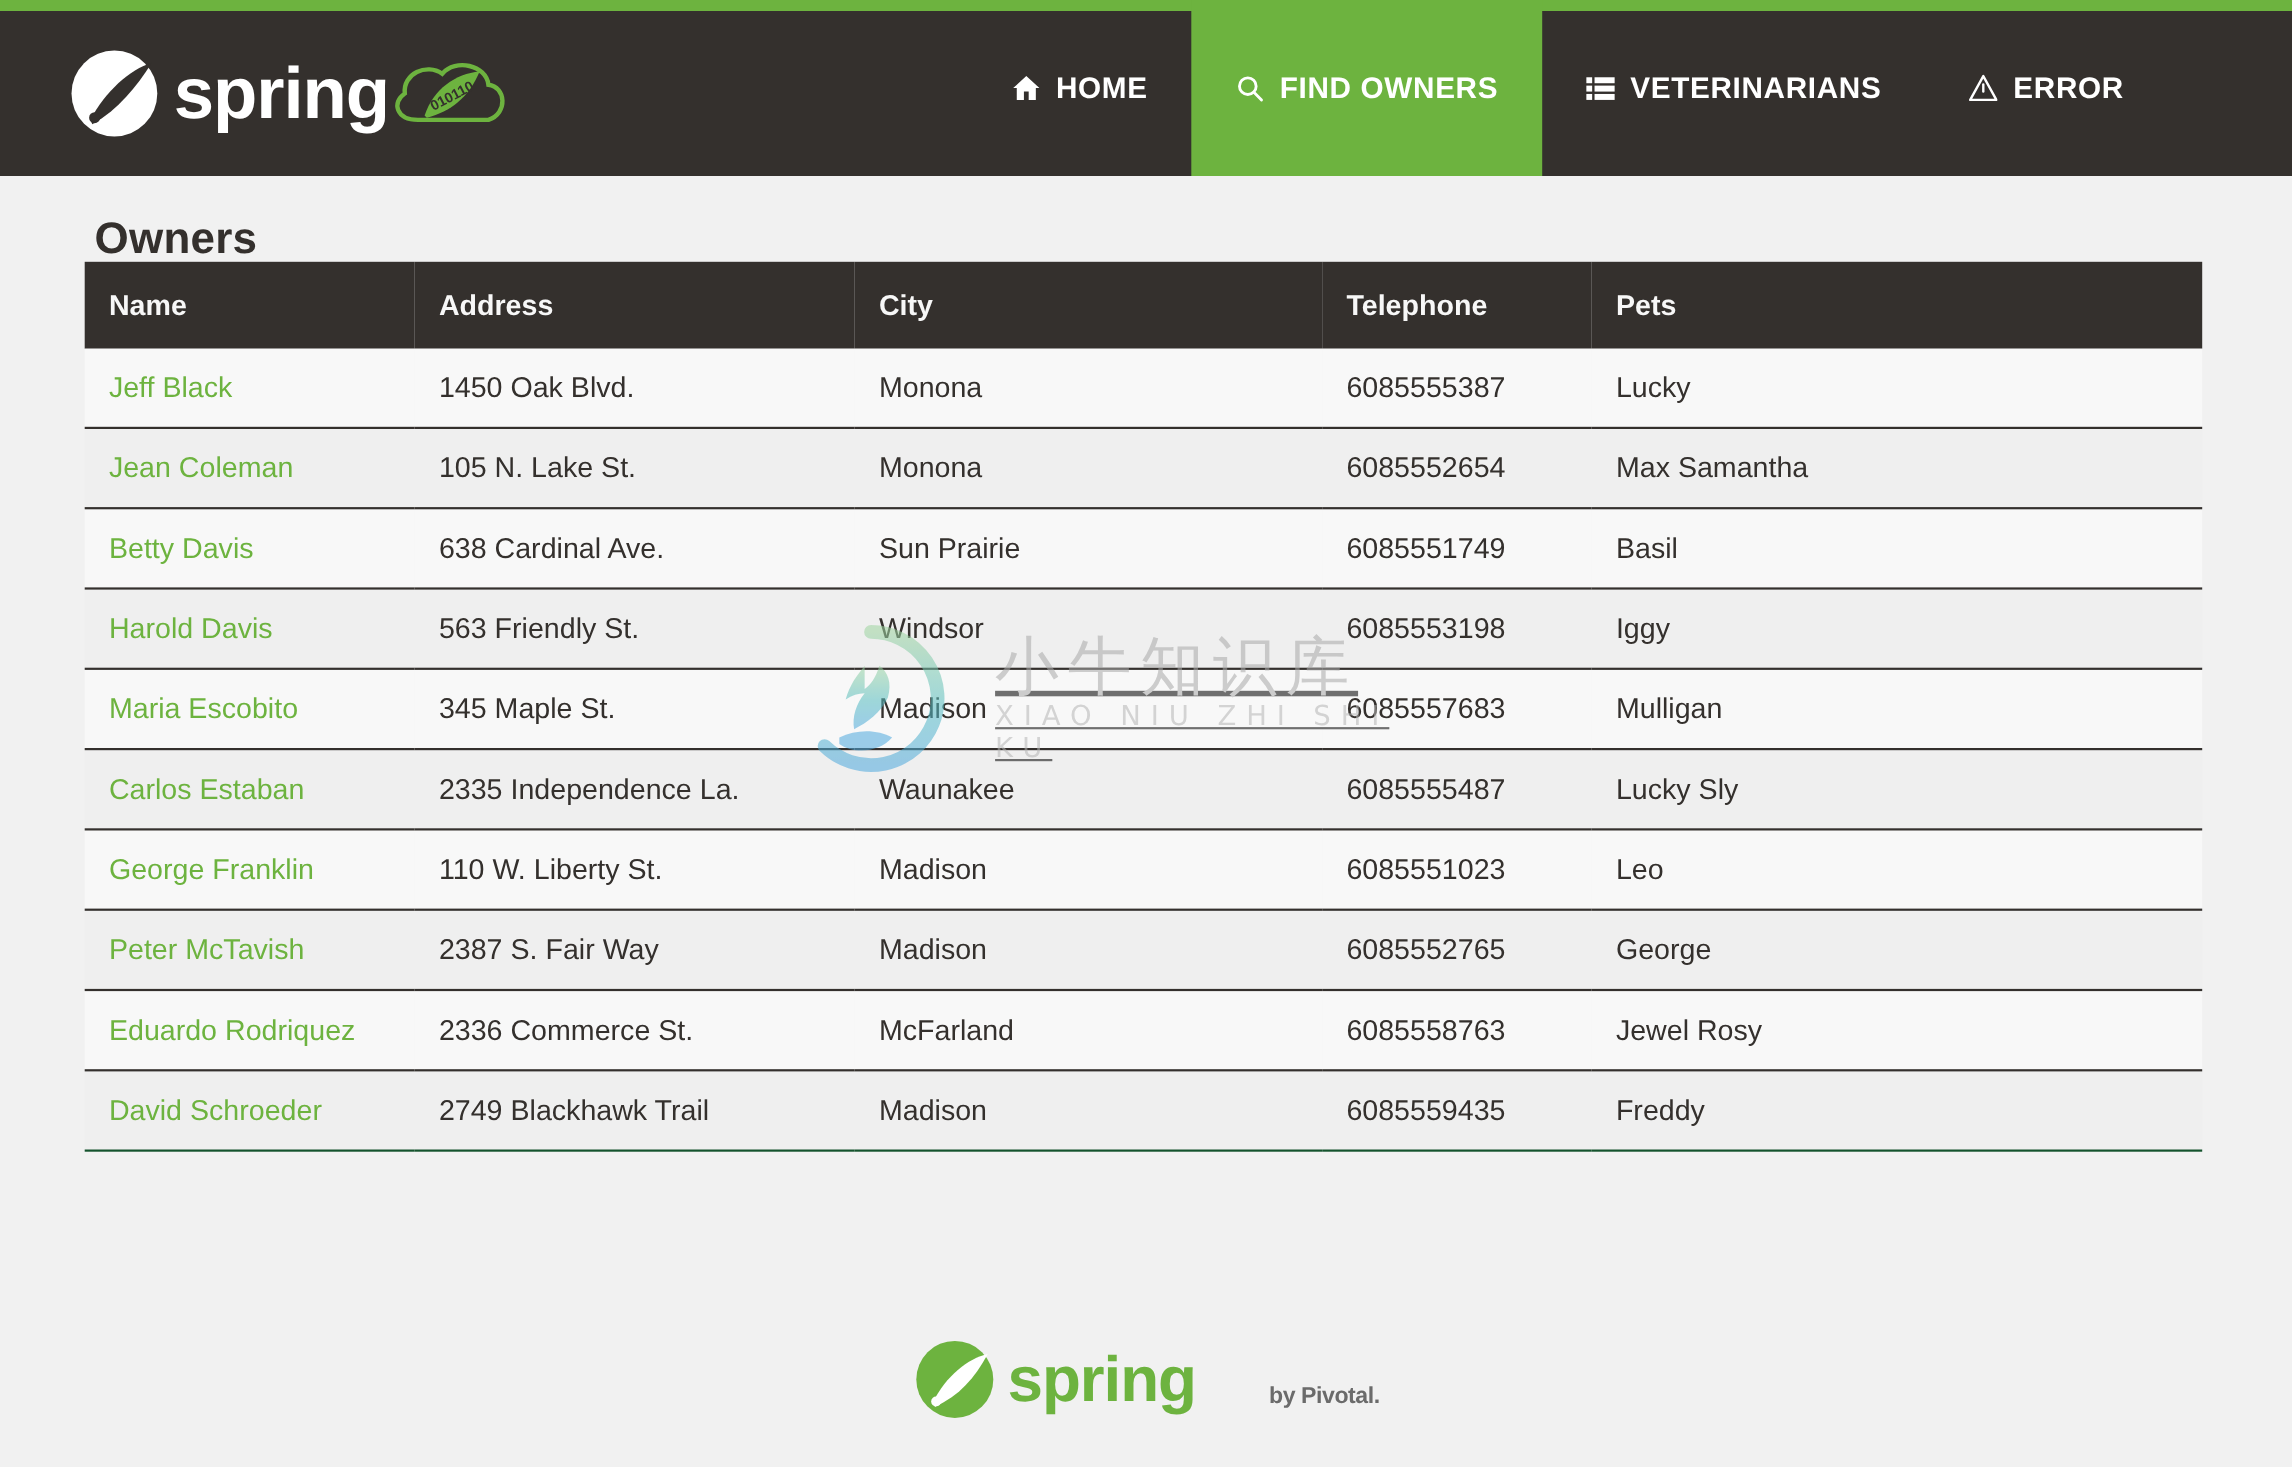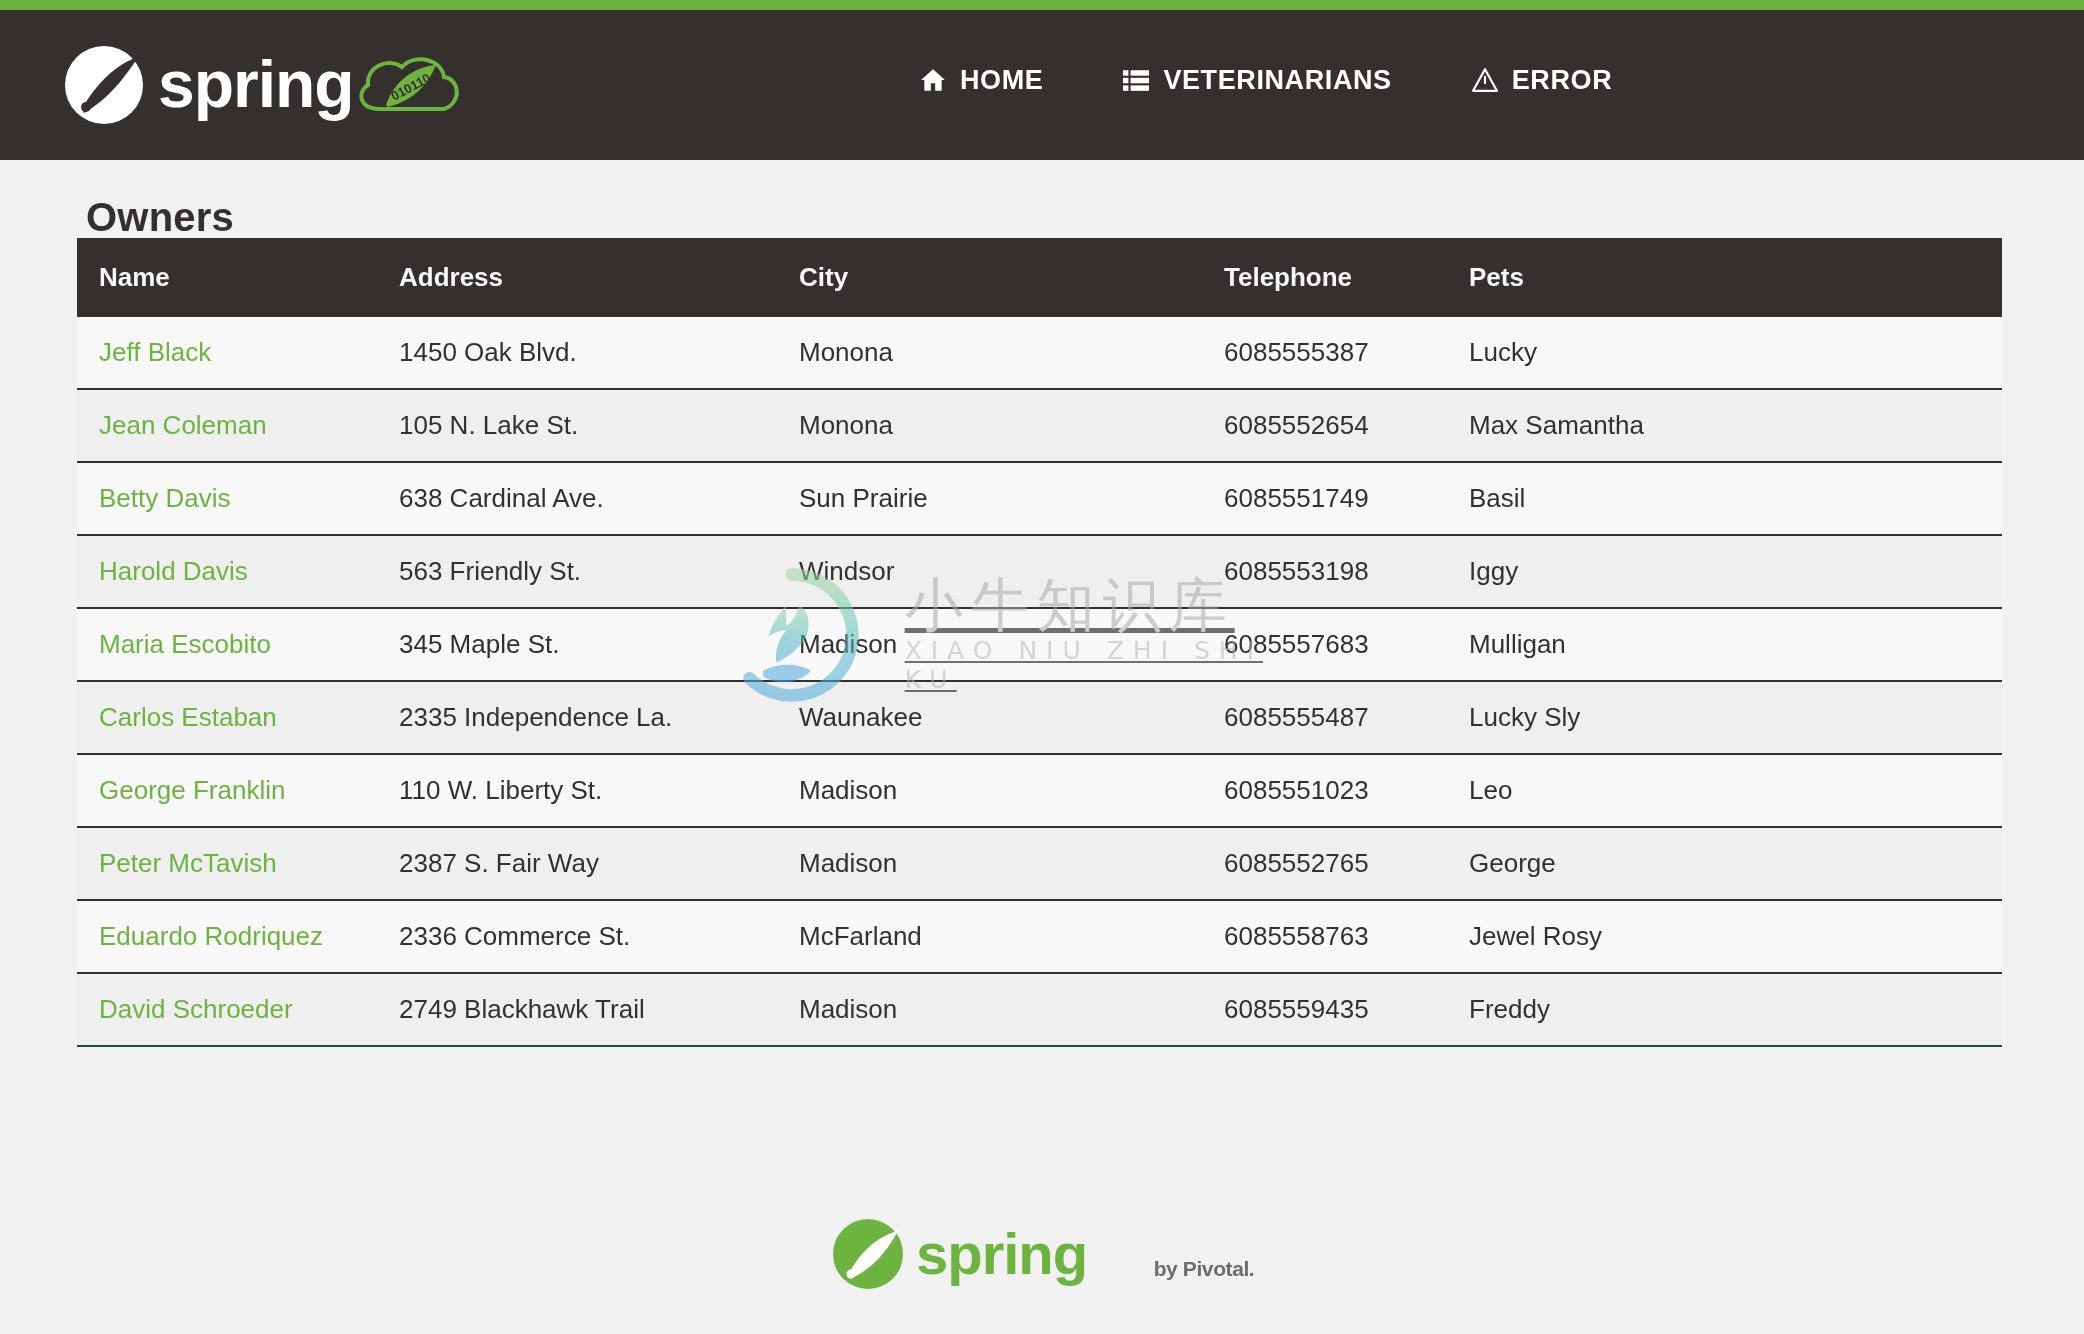--- a/index.html
+++ b/index.html
@@ -172,20 +172,29 @@
 
       <div class="navitem">
         <span class="nicon">
           <svg width="26" height="26" viewBox="0 0 24 24" fill="#ffffff">
               <path d="M12 2 L23 12 h-3 v10 h-6 v-7 h-4 v7 H4 V12 H1 Z"></path>
             </svg>
         </span>
         <span>HOME</span>
       </div>
 
+      <div class="navitem active">
+        <span class="nicon">
+          <svg width="26" height="26" viewBox="0 0 24 24" fill="none" stroke="#ffffff" stroke-width="2.4">
+            <circle cx="10.5" cy="10.5" r="7"></circle>
+              <line x1="15.6" y1="15.6" x2="22" y2="22" stroke-linecap="round"></line>
+          </svg>
+        </span>
+        <span>FIND OWNERS</span>
+      </div>
 
       <div class="navitem">
         <span class="nicon">
           <svg width="26" height="26" viewBox="0 0 24 24" fill="#ffffff">
             <rect x="0" y="3" width="5" height="5"></rect>
               <rect x="0" y="10" width="5" height="5"></rect>
               <rect x="0" y="17" width="5" height="5"></rect>
             <rect x="7" y="3" width="17" height="5"></rect>
               <rect x="7" y="10" width="17" height="5"></rect>
               <rect x="7" y="17" width="17" height="5"></rect>

